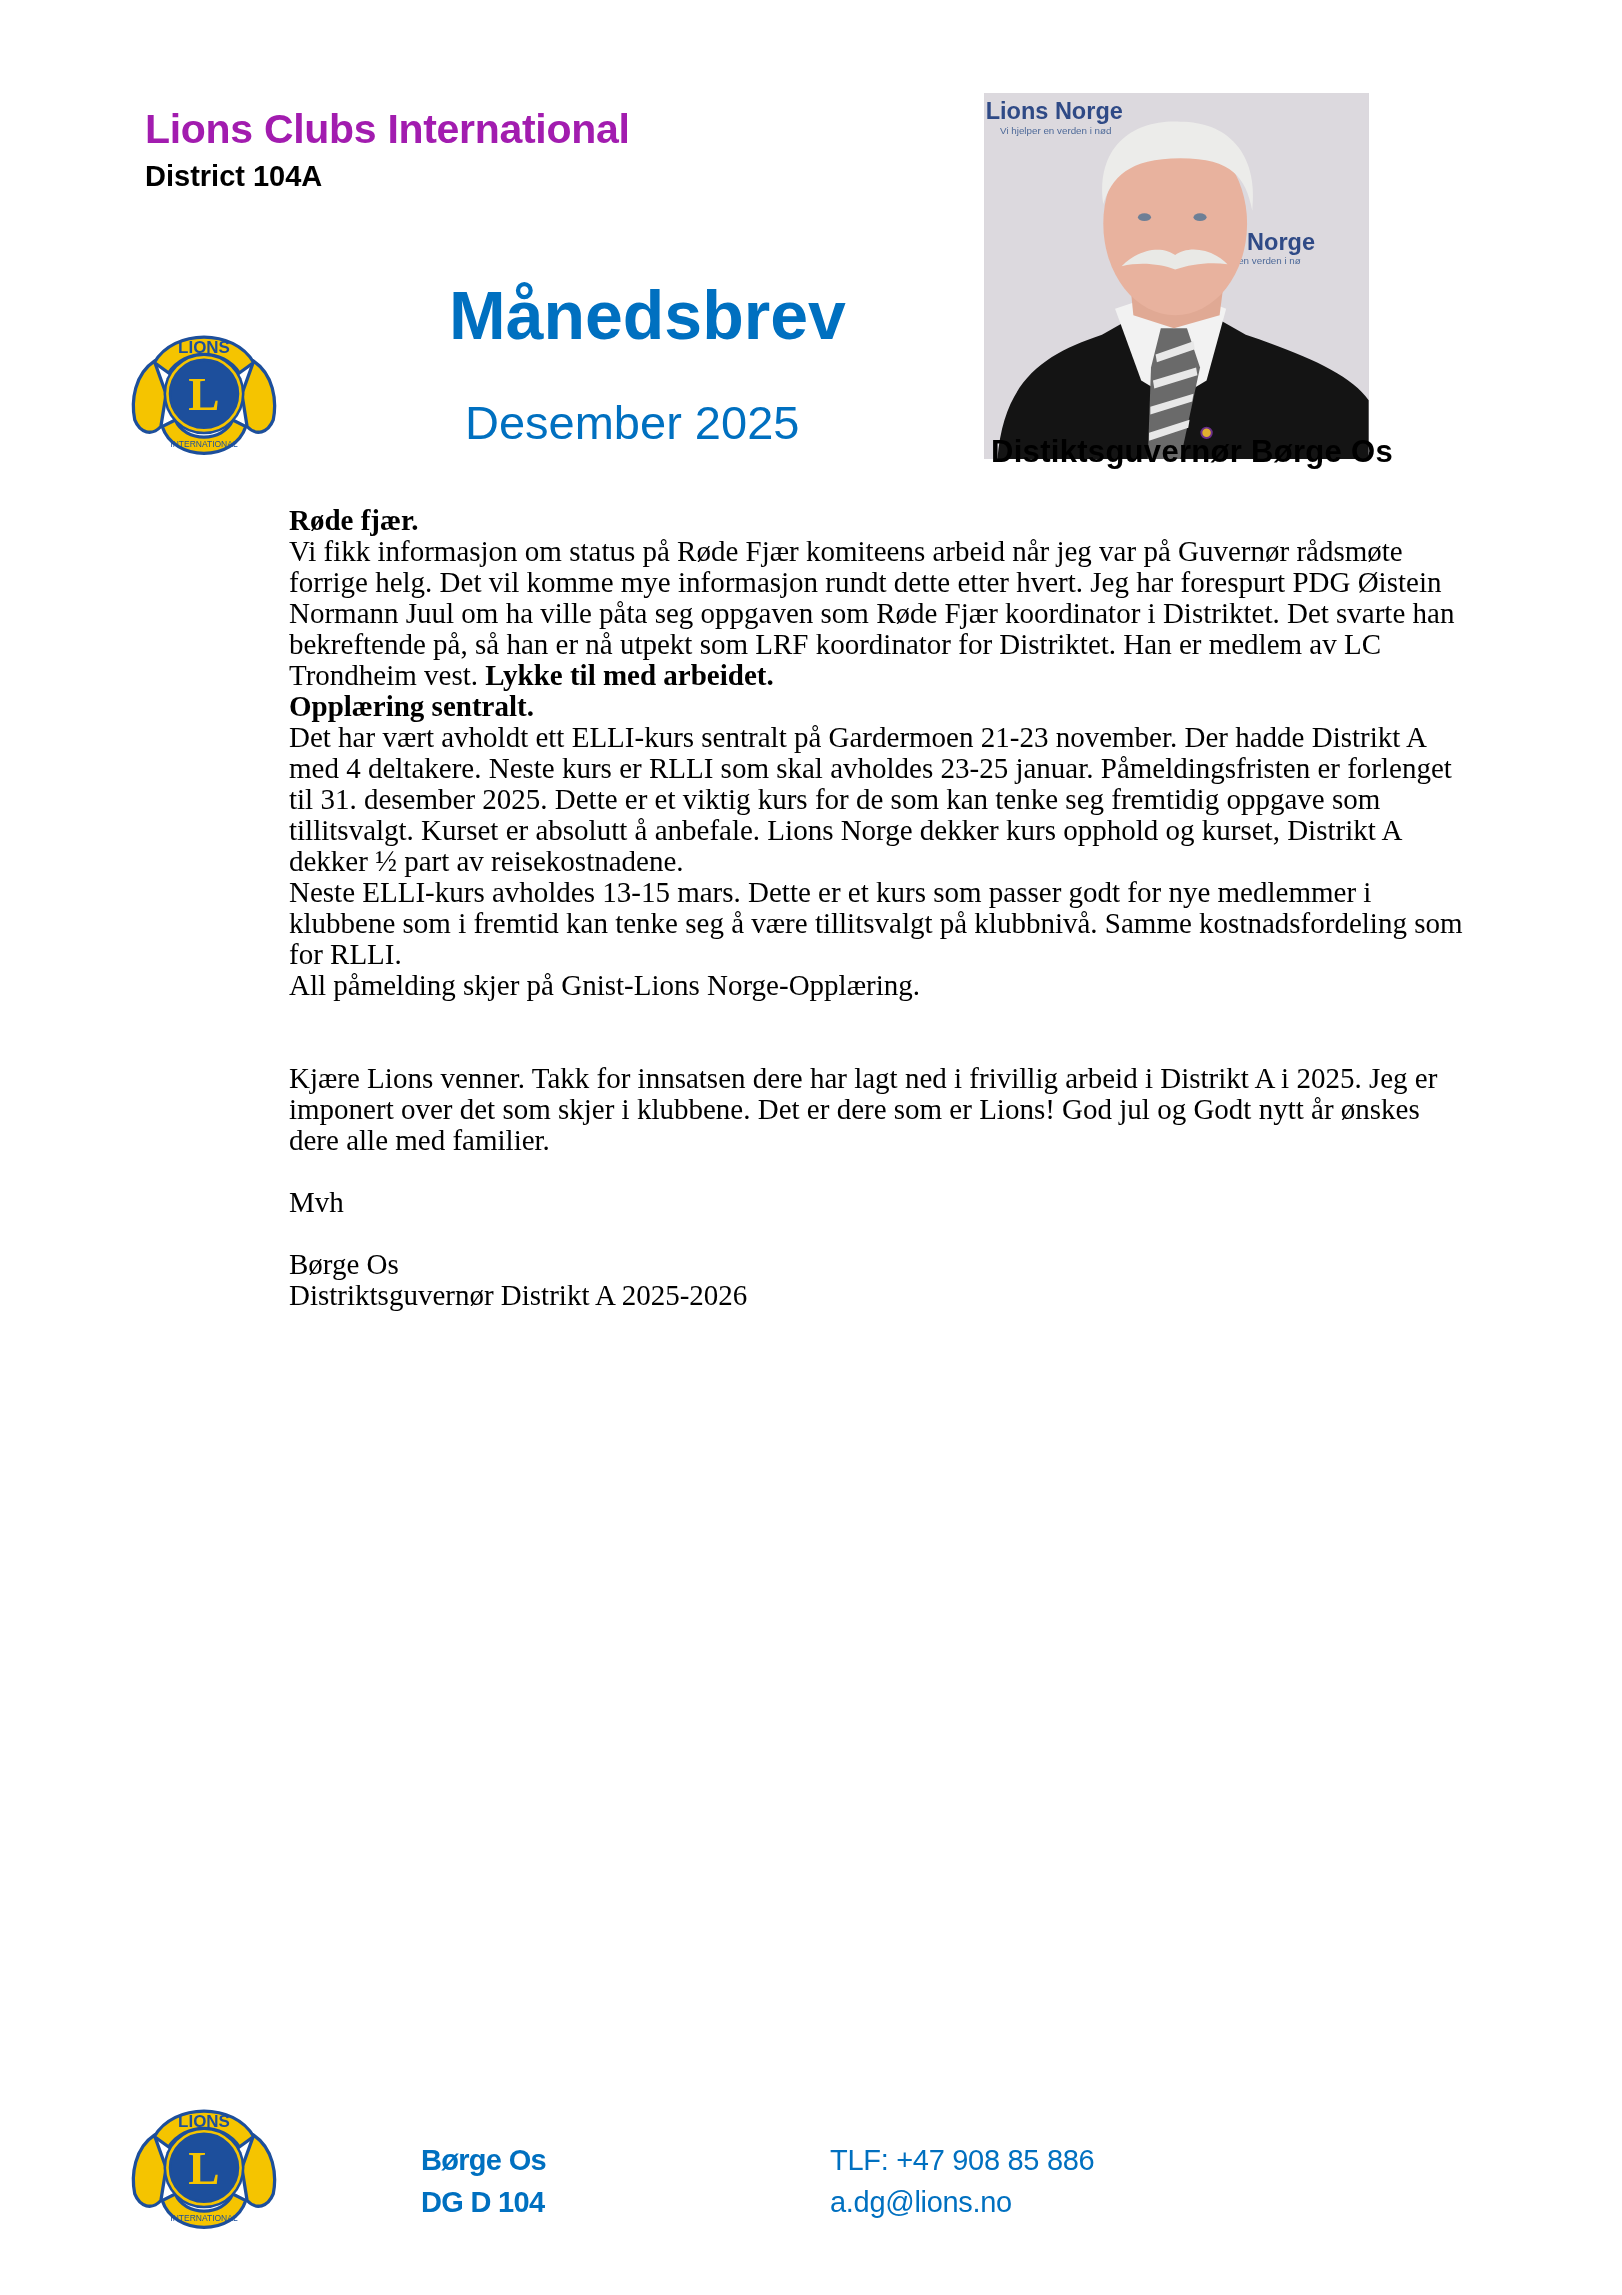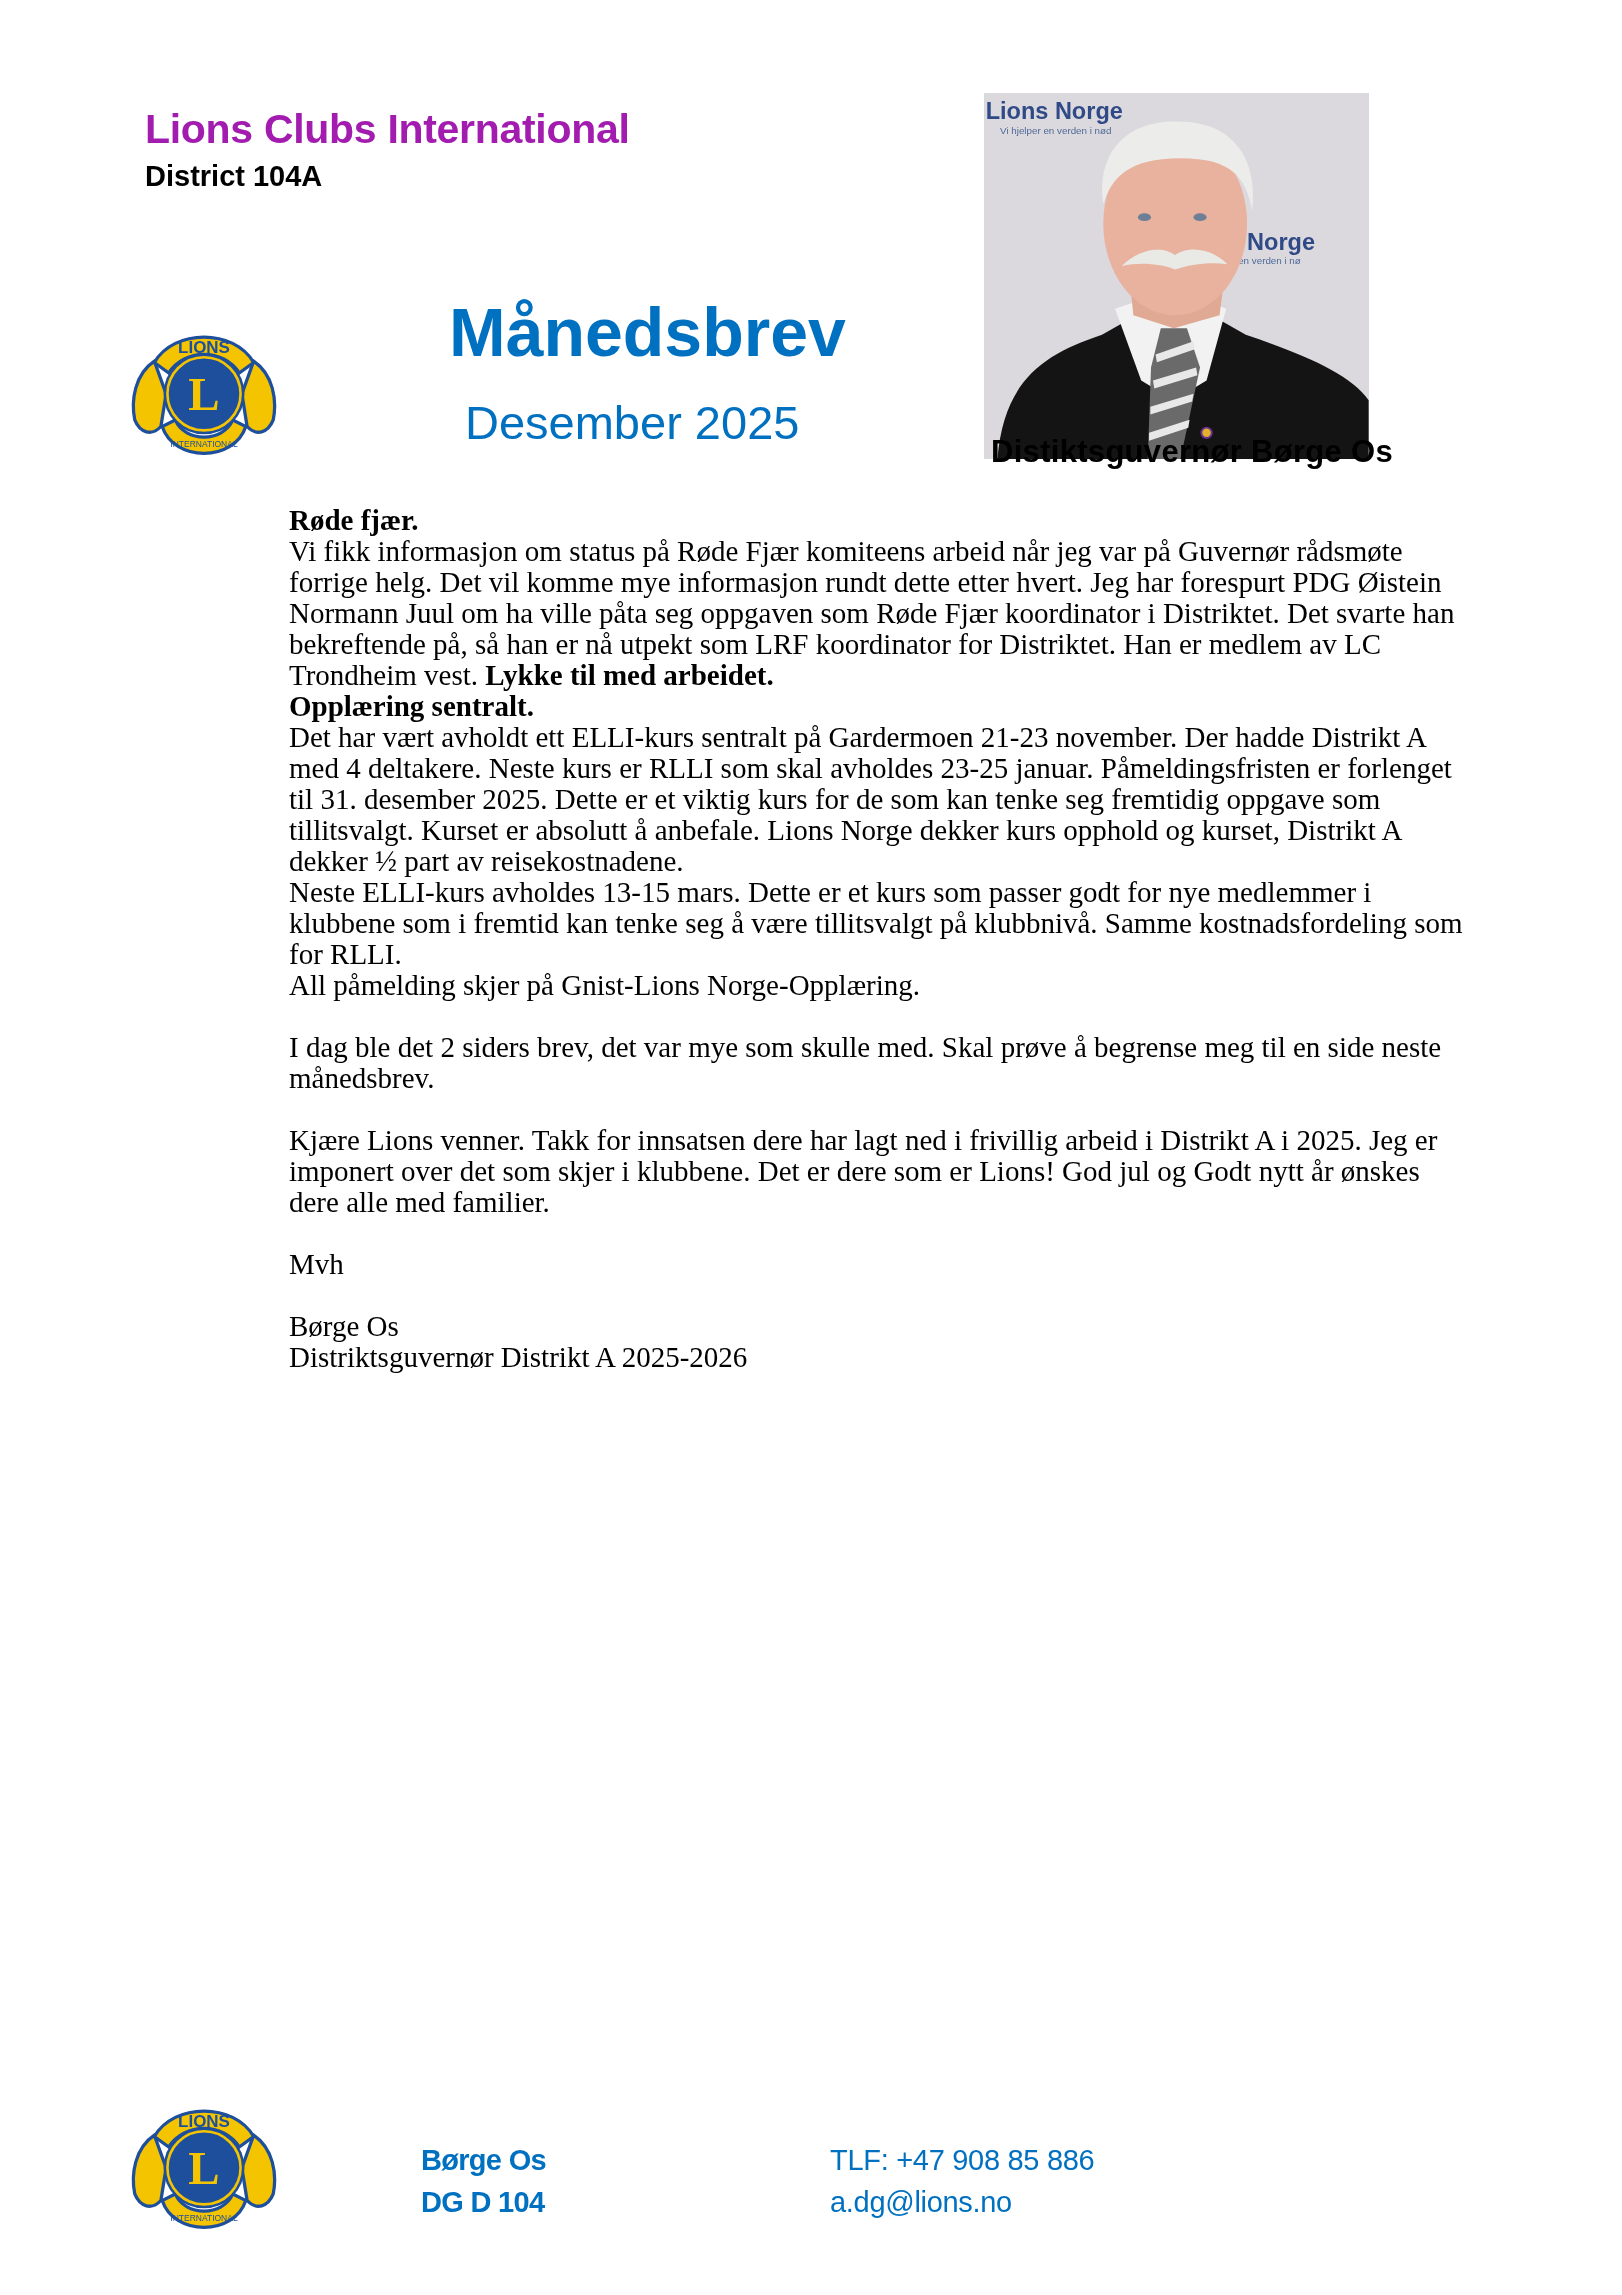--- a/index.html
+++ b/index.html
@@ -7,21 +7,21 @@
   .sans { font-family: "Liberation Sans", "DejaVu Sans", sans-serif; }
   .serif { font-family: "Liberation Serif", "DejaVu Serif", serif; }
 
   #org-name { position: absolute; left: 145px; top: 106px; font-size: 41px; font-weight: bold; color: #a21caf; letter-spacing: -0.3px; white-space: nowrap; }
   #district { position: absolute; left: 145px; top: 160px; font-size: 29px; font-weight: bold; color: #000; white-space: nowrap; }
 
   .logo { position: absolute; width: 152px; height: 145px; }
   #logo-top { left: 128px; top: 322px; }
   #logo-bottom { left: 128px; top: 2096px; }
 
-  #title { position: absolute; left: 449px; top: 293px; font-size: 68px; font-weight: bold; color: #0070C0; white-space: nowrap; letter-spacing: 0px; }
+  #title { position: absolute; left: 449px; top: 276px; font-size: 68px; font-weight: bold; color: #0070C0; white-space: nowrap; letter-spacing: 0px; }
   #subtitle { position: absolute; left: 465px; top: 395px; font-size: 47px; color: #0070C0; white-space: nowrap; }
 
   #photo { position: absolute; left: 984px; top: 93px; width: 385px; height: 366px; overflow: hidden; background: #d9d6dc; text-align: right; }
   #photo-caption { position: absolute; left: 991px; top: 434px; font-size: 31px; font-weight: bold; color: #000; white-space: nowrap; letter-spacing: 0.3px; }
 
   #letter { position: absolute; left: 289px; top: 505px; width: 1178px; font-size: 29px; line-height: 31px; color: #000; }
   #letter p { margin: 0; }
   #letter .gap { height: 31px; }
   #letter b { font-weight: bold; }
 
@@ -91,21 +91,20 @@
 <div id="photo-caption" class="sans">Distiktsguvernør Børge Os</div>
 
 <div id="letter" class="serif">
   <p><b>Røde fjær.</b></p>
   <p><span>Vi fikk informasjon om status på Røde Fjær komiteens arbeid når jeg var på Guvernør rådsmøte forrige helg. Det vil komme mye informasjon rundt dette etter hvert. Jeg har forespurt PDG Øistein Normann Juul om ha ville påta seg oppgaven som Røde Fjær koordinator i Distriktet. Det svarte han bekreftende på, så han er nå utpekt som LRF koordinator for Distriktet. Han er medlem av LC Trondheim vest. </span><b>Lykke til med arbeidet.</b></p>
   <p><b>Opplæring sentralt.</b></p>
   <p>Det har vært avholdt ett ELLI-kurs sentralt på Gardermoen 21-23 november. Der hadde Distrikt A med 4 deltakere. Neste kurs er RLLI som skal avholdes 23-25 januar. Påmeldingsfristen er forlenget til 31. desember 2025. Dette er et viktig kurs for de som kan tenke seg fremtidig oppgave som tillitsvalgt. Kurset er absolutt å anbefale. Lions Norge dekker kurs opphold og kurset, Distrikt A dekker ½ part av reisekostnadene.</p>
   <p>Neste ELLI-kurs avholdes 13-15 mars. Dette er et kurs som passer godt for nye medlemmer i klubbene som i fremtid kan tenke seg å være tillitsvalgt på klubbnivå. Samme kostnadsfordeling som for RLLI.</p>
   <p>All påmelding skjer på Gnist-Lions Norge-Opplæring.</p>
   <div class="gap"></div>
-  <p>I dag ble det 2 siders brev, det var mye som skulle med. Skal prøve å begrense meg til en side neste månedsbrev.</p>
   <div class="gap"></div>
   <p>Kjære Lions venner. Takk for innsatsen dere har lagt ned i frivillig arbeid i Distrikt A i 2025. Jeg er imponert over det som skjer i klubbene. Det er dere som er Lions! God jul og Godt nytt år ønskes dere alle med familier.</p>
   <div class="gap"></div>
   <p>Mvh</p>
   <div class="gap"></div>
   <p>Børge Os</p>
   <p>Distriktsguvernør Distrikt A 2025-2026</p>
 </div>
 
 <svg id="logo-bottom" class="logo" viewBox="0 0 232 222">

